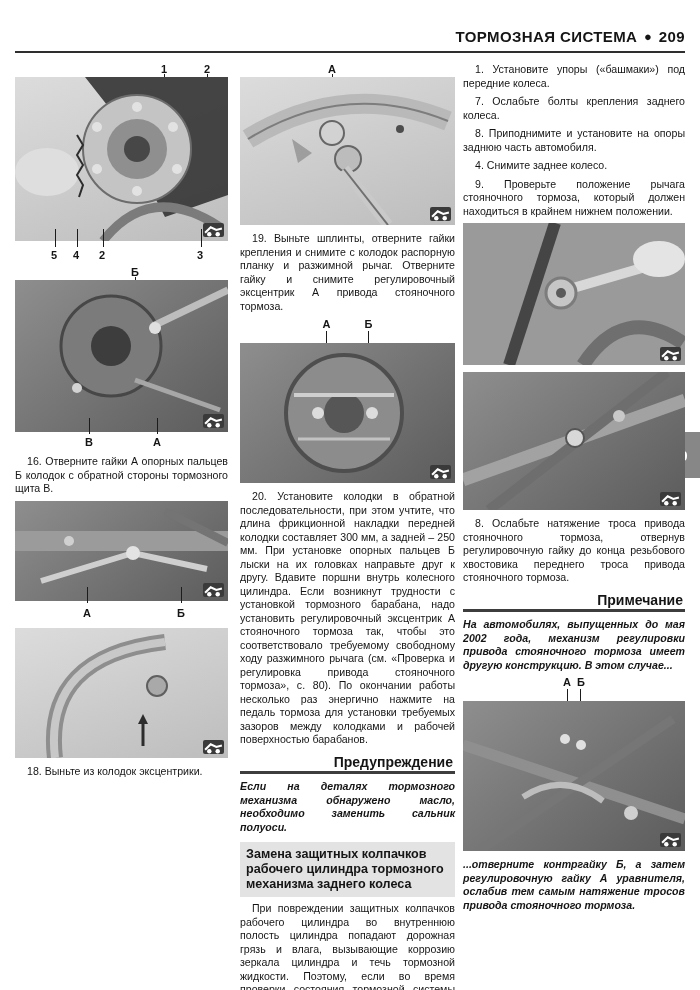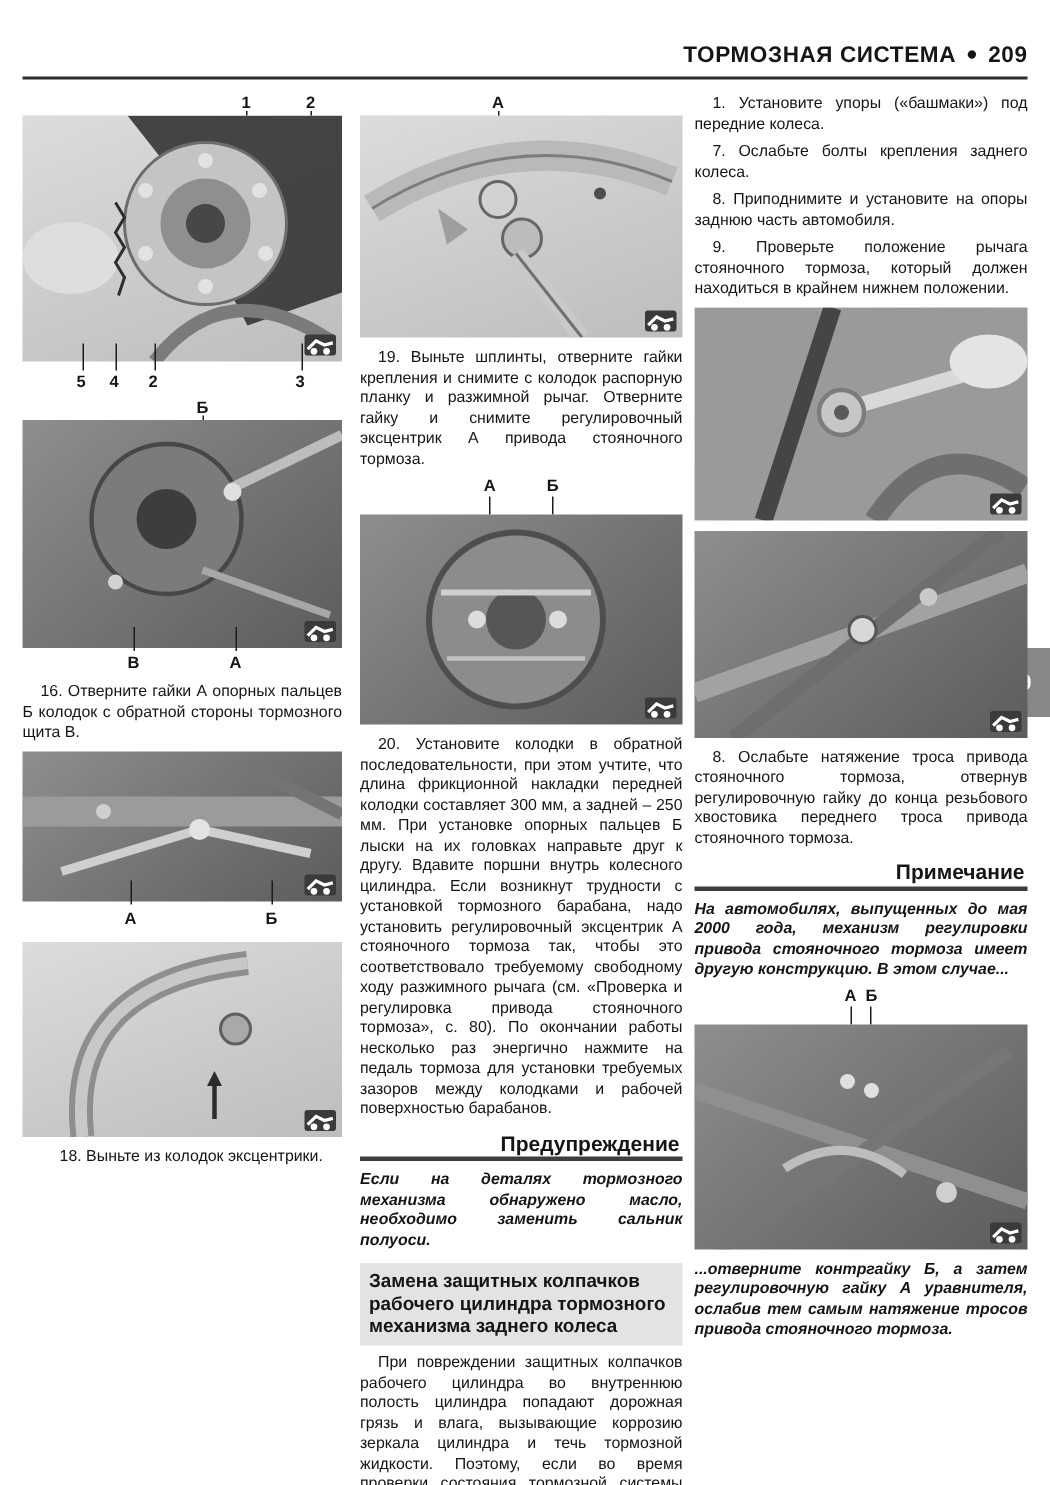--- a/index.html
+++ b/index.html
@@ -158,21 +158,21 @@
         <span class="corner">
           <svg width="14" height="10" viewBox="0 0 14 10">
               <path d="M1 7 L5 3 L9 5 L13 4" stroke="#fff" stroke-width="1.5" fill="none"></path>
               <circle cx="4" cy="8" r="1.6" fill="#fff"></circle>
               <circle cx="10" cy="8" r="1.6" fill="#fff"></circle>
             </svg>
         </span>
       </div>
     </div>
 
-    <p class="step" style="text-align:center;">18. Выньте из колодок эксцентрики.</p>
+    <p class="step" style="text-align:left;">18. Выньте из колодок эксцентрики.</p>
   </div>
 
   <div class="col col-mid">
 
     <div class="fig" style="height:164px;">
       <span class="lbl" style="left:88px;top:0;">А</span>
       <div class="lline" style="left:92px;top:11px;height:30px;"></div>
       <div class="photo light" style="top:14px;height:148px;">
         <svg viewBox="0 0 215 148" preserveAspectRatio="none">
           <path d="M8,62 Q105,2 208,44" fill="none" stroke="#b9b9b9" stroke-width="20"></path>
@@ -236,20 +236,21 @@
 
     <p class="step">При повреждении защитных колпачков рабочего цилиндра во внутреннюю полость цилиндра попадают дорожная грязь и влага, вызывающие коррозию зеркала цилиндра и течь тормозной жидкости. Поэтому, если во время проверки состояния тормозной системы (см. «Проверка герметичности гидропривода тормозов», с. 61) обнаружены повреждения колпачков, обязательно замените их.</p>
 
   </div>
 
   <div class="col col-right">
 
     <p class="step">1. Установите упоры («башмаки») под передние колеса.</p>
     <p class="step">7. Ослабьте болты крепления заднего колеса.</p>
     <p class="step">8. Приподнимите и установите на опоры заднюю часть автомобиля.</p>
+    <p class="step">4. Снимите заднее колесо.</p>
     <p class="step">9. Проверьте положение рычага стояночного тормоза, который должен находиться в крайнем нижнем положении.</p>
 
     <div class="fig" style="height:144px;">
       <div class="photo" style="top:0;height:142px;">
         <svg viewBox="0 0 222 142" preserveAspectRatio="none">
           <rect x="0" y="0" width="222" height="142" fill="#9a9a9a"></rect>
           <path d="M46,142 L92,0" fill="none" stroke="#454545" stroke-width="12"></path>
           <path d="M86,72 L196,40" fill="none" stroke="#d8d8d8" stroke-width="10"></path>
           <circle cx="98" cy="70" r="15" fill="#c6c6c6" stroke="#7c7c7c" stroke-width="3"></circle>
           <circle cx="98" cy="70" r="5" fill="#5a5a5a"></circle>
@@ -282,21 +283,21 @@
               <circle cx="10" cy="8" r="1.6" fill="#fff"></circle>
             </svg>
         </span>
       </div>
     </div>
 
     <p class="step">8. Ослабьте натяжение троса привода стояночного тормоза, отвернув регулировочную гайку до конца резьбового хвостовика переднего троса привода стояночного тормоза.</p>
 
     <div class="rhead">Примечание</div>
     <div class="hrule"></div>
-    <p class="ital">На автомобилях, выпущенных до мая 2000 года, механизм регулировки привода стояночного тормоза имеет другую конструкцию. В этом случае...</p>
+    <p class="ital">На автомобилях, выпущенных до мая 2002 года, механизм регулировки привода стояночного тормоза имеет другую конструкцию. В этом случае...</p>
 
     <div class="lblpair">
       <div class="toolcol">
         <span class="lbl" style="position:static;">А</span>
         <div class="tick"></div>
       </div>
       <div class="toolcol">
         <span class="lbl" style="position:static;">Б</span>
         <div class="tick"></div>
       </div>

